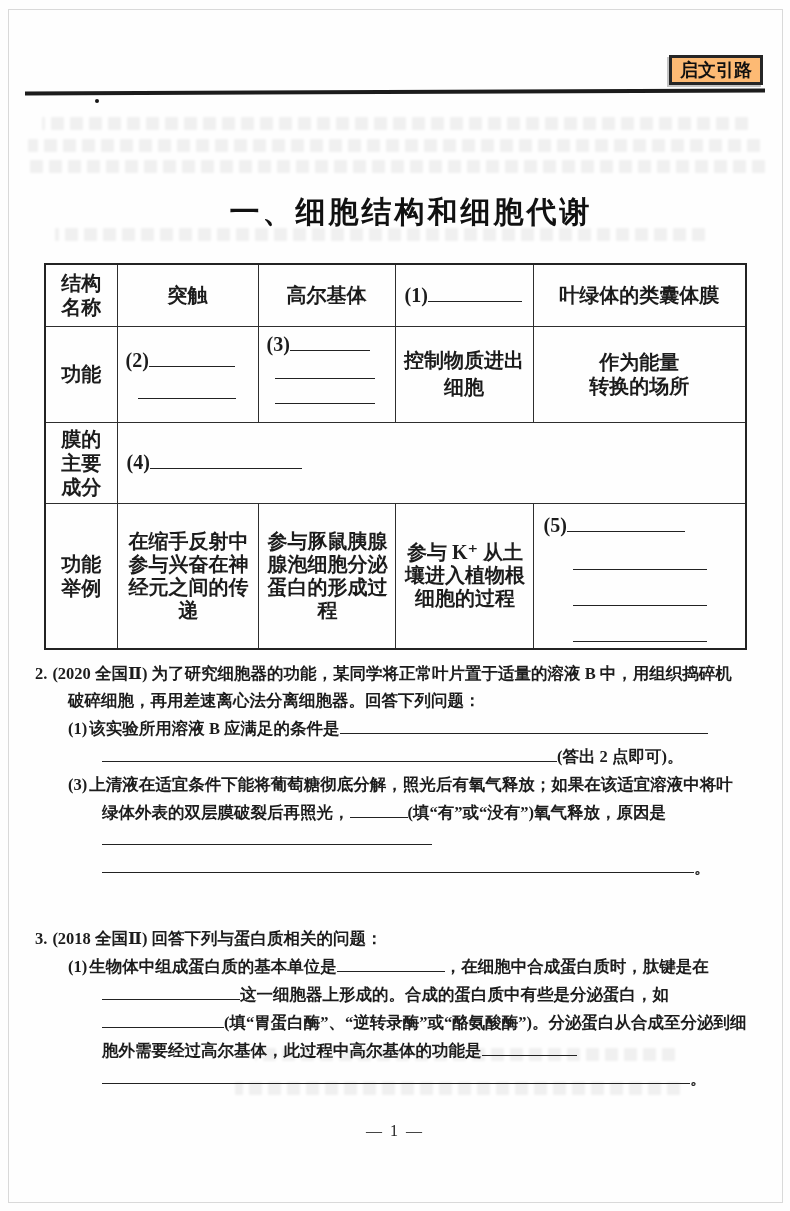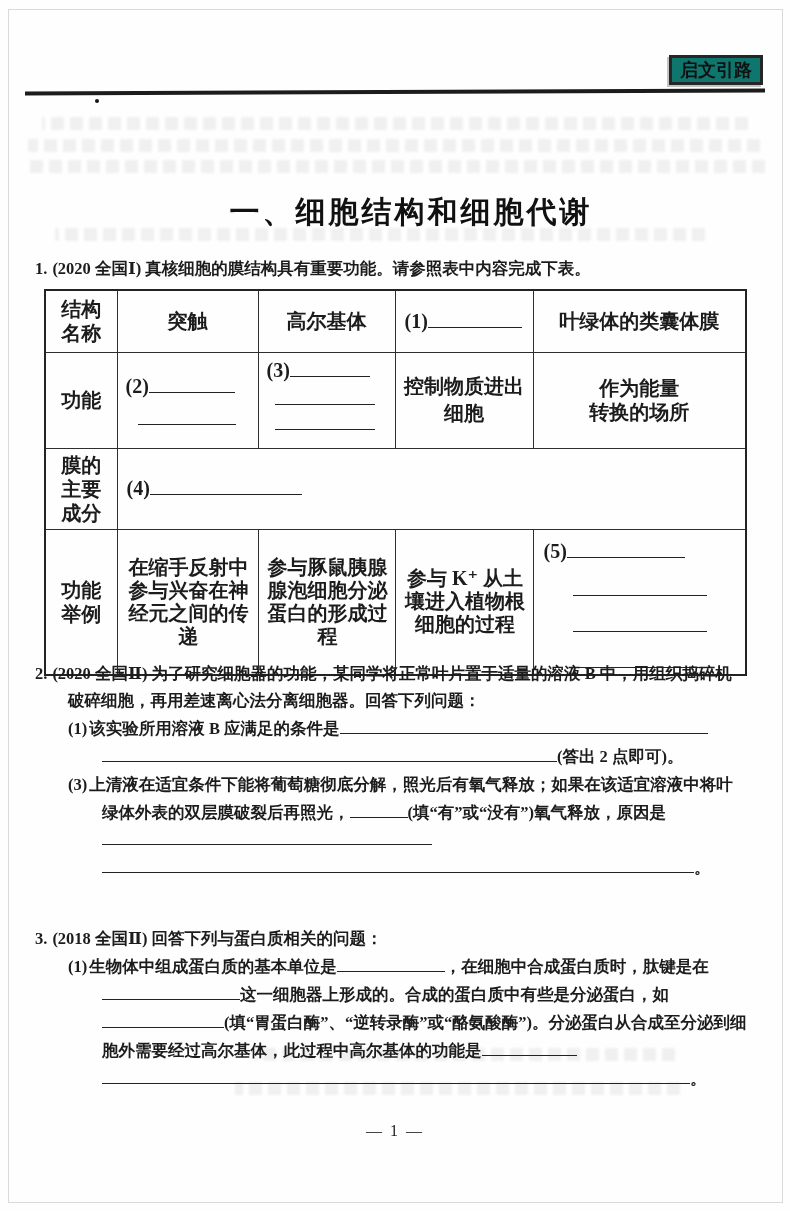--- a/index.html
+++ b/index.html
@@ -3,21 +3,21 @@
 <meta charset="utf-8">
 <style>
   html,body{margin:0;padding:0;background:#ffffff;}
   .page{position:relative;width:790px;height:1211px;background:#fefefe;overflow:hidden;
         font-family:"Liberation Serif","DejaVu Serif",serif;color:#1b1b1b;}
   .page-frame{position:absolute;top:9px;left:8px;right:7px;bottom:8px;border:1px solid #d9d9d9;pointer-events:none;}
 
   
   .header{position:absolute;top:55px;right:27px;display:flex;align-items:center;gap:11px;
           font-family:"Liberation Sans","DejaVu Sans",sans-serif;}
-  .badge{border:3px solid #262626;background:#0f766e;color:#101010;padding:0 8px;font-size:18px;
+  .badge{border:3px solid #262626;background:#fdba74;color:#101010;padding:0 8px;font-size:18px;
          font-weight:bold;line-height:24px;box-shadow:-2px 2px 0 #c4c4c4;}
   .series{font-size:18px;font-weight:bold;letter-spacing:0.5px;color:#141414;}
   .rule{position:absolute;top:90px;left:25px;width:740px;height:4px;background:#1c1c1c;transform:rotate(-0.22deg);}
   .dot{position:absolute;top:99px;left:95px;width:4px;height:4px;background:#161616;border-radius:50%;}
 
   
   .bleed{position:absolute;height:13px;opacity:0.09;filter:blur(1.2px);transform:scaleX(-1);
          background:repeating-linear-gradient(90deg,#6f6f6f 0 13px,transparent 13px 19px);}
 
   .title{position:absolute;top:176px;left:25px;width:740px;margin:16px;text-align:center;
@@ -60,21 +60,20 @@
 
   <div class="header">
     <span class="badge">启文引路</span>
   </div>
   <div class="rule"></div>
   <div class="dot"></div>
 
   <h1 class="title">一、细胞结构和细胞代谢</h1>
 
   <div class="qblock" style="top:256px;">
-    <p class="stem"><span class="qnum">1.</span><span>(2020 全国Ⅰ) 真核细胞的膜结构具有重要功能。请参照表中内容完成下表。</span></p>
 
     <table class="qtable">
       <colgroup>
         <col style="width:72px">
           <col style="width:141px">
           <col style="width:137px">
           <col style="width:138px">
           <col style="width:213px">
       </colgroup>
       <tbody>

